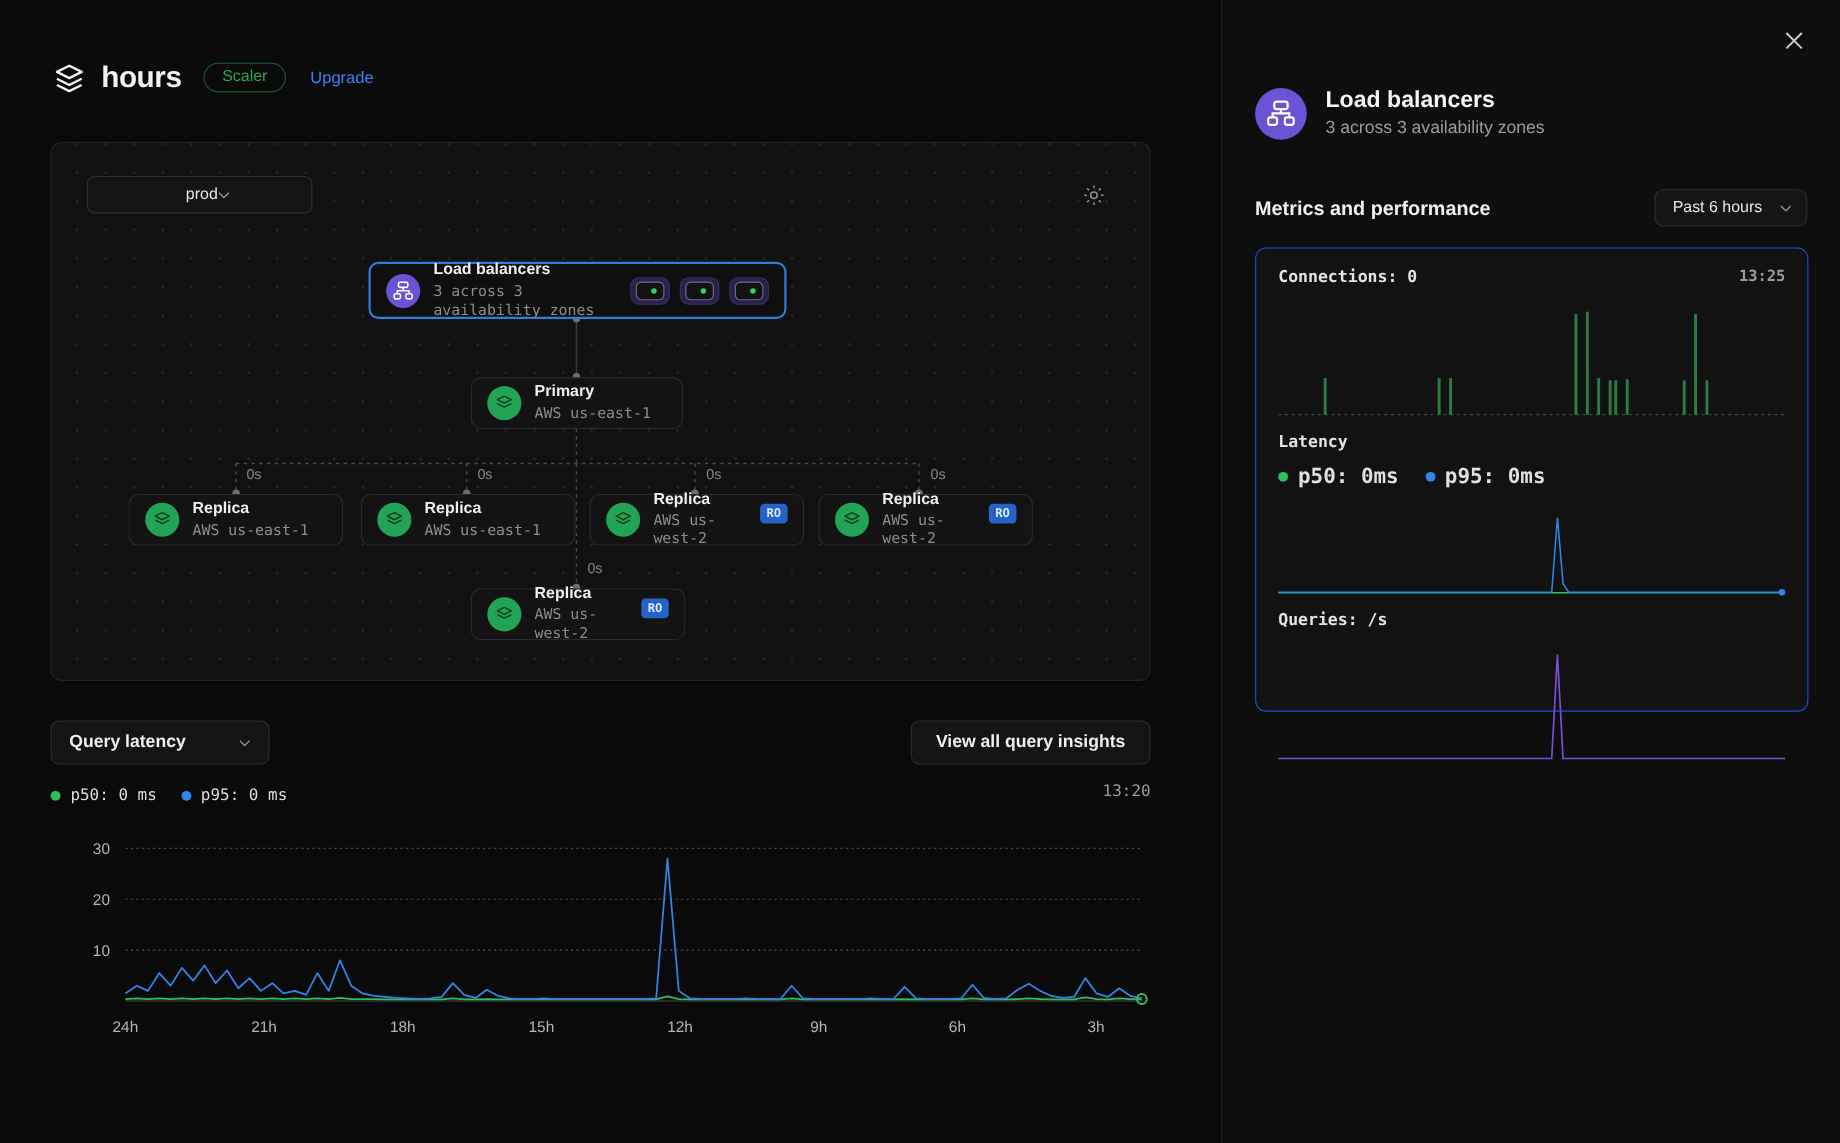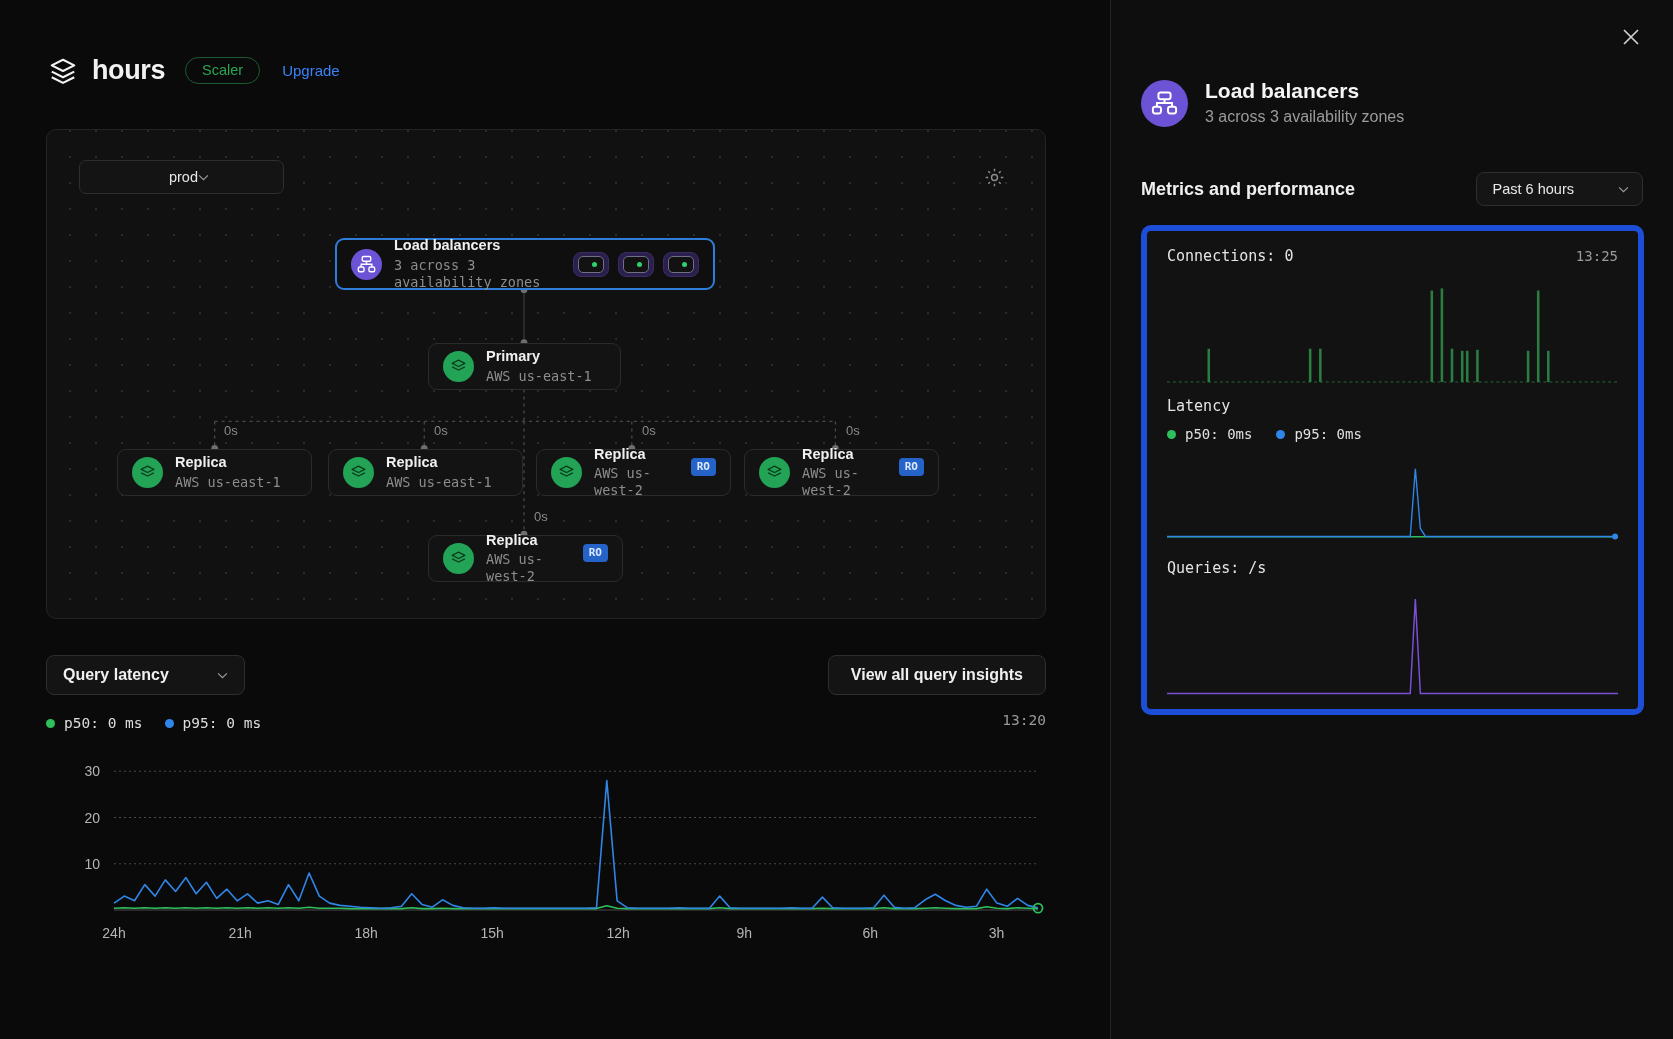--- a/index.html
+++ b/index.html
@@ -185,38 +185,38 @@
   }
   .panel-title { font-size: 21px; font-weight: bold; color: #f5f5f5; line-height: 1.25; }
   .panel-sub { font-size: 16px; color: #9b9b9b; line-height: 1.3; margin-top: 3px; }
 
   .metrics-head {
     position: absolute; left: 30px; right: 30px; top: 172px; height: 34px;
     display: flex; align-items: center; justify-content: space-between;
   }
   .metrics-title { font-size: 18px; font-weight: bold; color: #f0f0f0; }
   .range-select {
-    display: flex; align-items: center; gap: 44px; height: 34px;
+    display: flex; align-items: center; gap: 16px; height: 34px;
     background: #151515; border: 1px solid #2e2e2e; border-radius: 8px;
     padding: 0 13px 0 16px; font-size: 14.5px; color: #e8e8e8; cursor: pointer;
   }
 
   .metrics-card {
     position: absolute; left: 30px; top: 225px;
-    width: 503px; height: 490px;
-    background: #121212; border: 6px solid #1d4ed8; border-radius: 10px;
+    width: 503px; height: 422px;
+    background: #121212; border: 1px solid #1d4ed8; border-radius: 10px; font-weight: bold;
   }
   .m-label {
     font-family: "DejaVu Sans Mono", monospace; font-size: 15px; color: #e4e4e4;
   }
   .m-row { display: flex; align-items: center; justify-content: space-between; }
   .m-time { font-family: "DejaVu Sans Mono", monospace; font-size: 14px; color: #9a9a9a; }
   .m-legend {
     display: flex; align-items: flex-start; gap: 24px;
-    font-family: "DejaVu Sans Mono", monospace; font-size: 14px; color: #e0e0e0;
+    font-family: "DejaVu Sans Mono", monospace; font-size: 19px; color: #e0e0e0;
     margin-top: 11px;
   }
   .m-sec { position: absolute; left: 20px; right: 20px; }
 </style>
 </head>
 <body>
 
 <div class="root">
 
   <div class="left">

